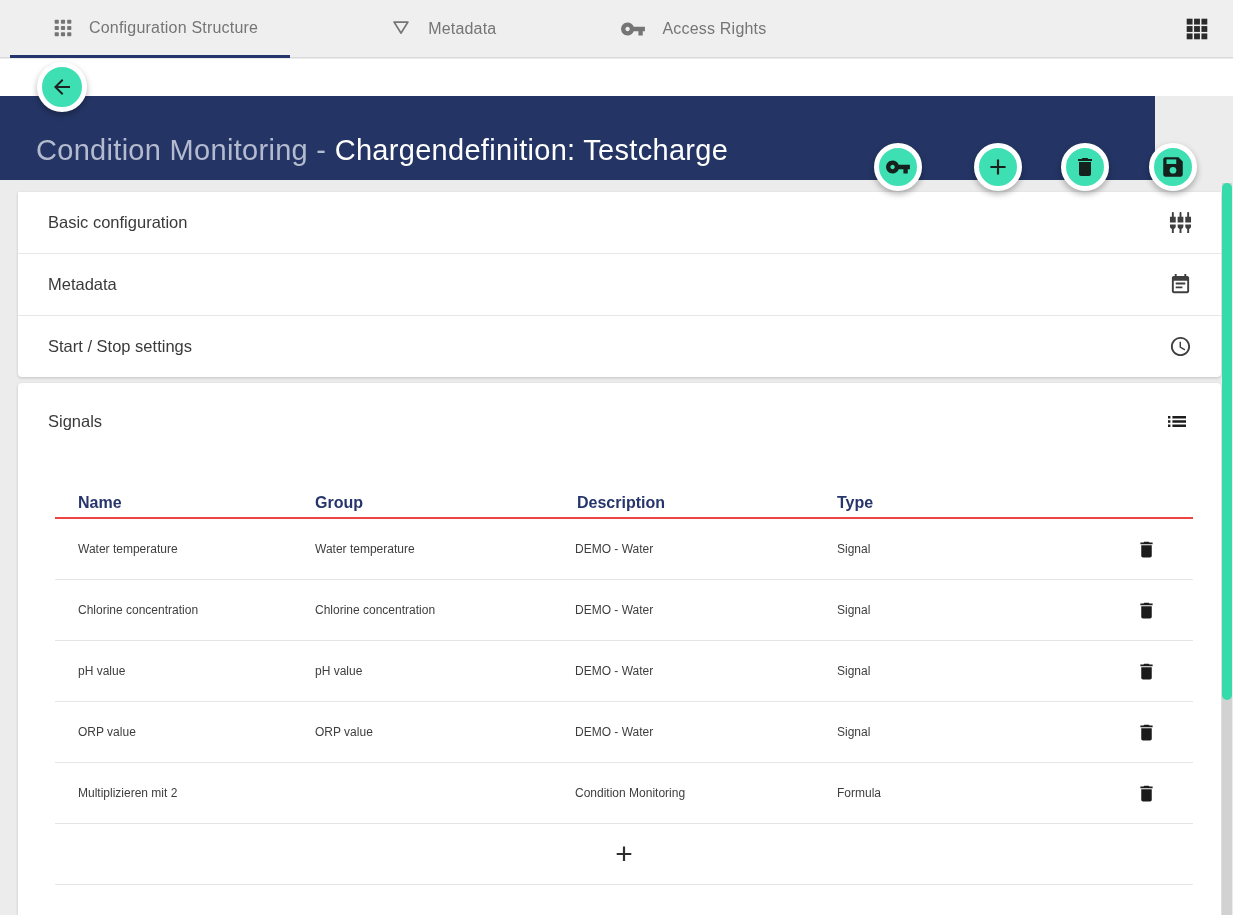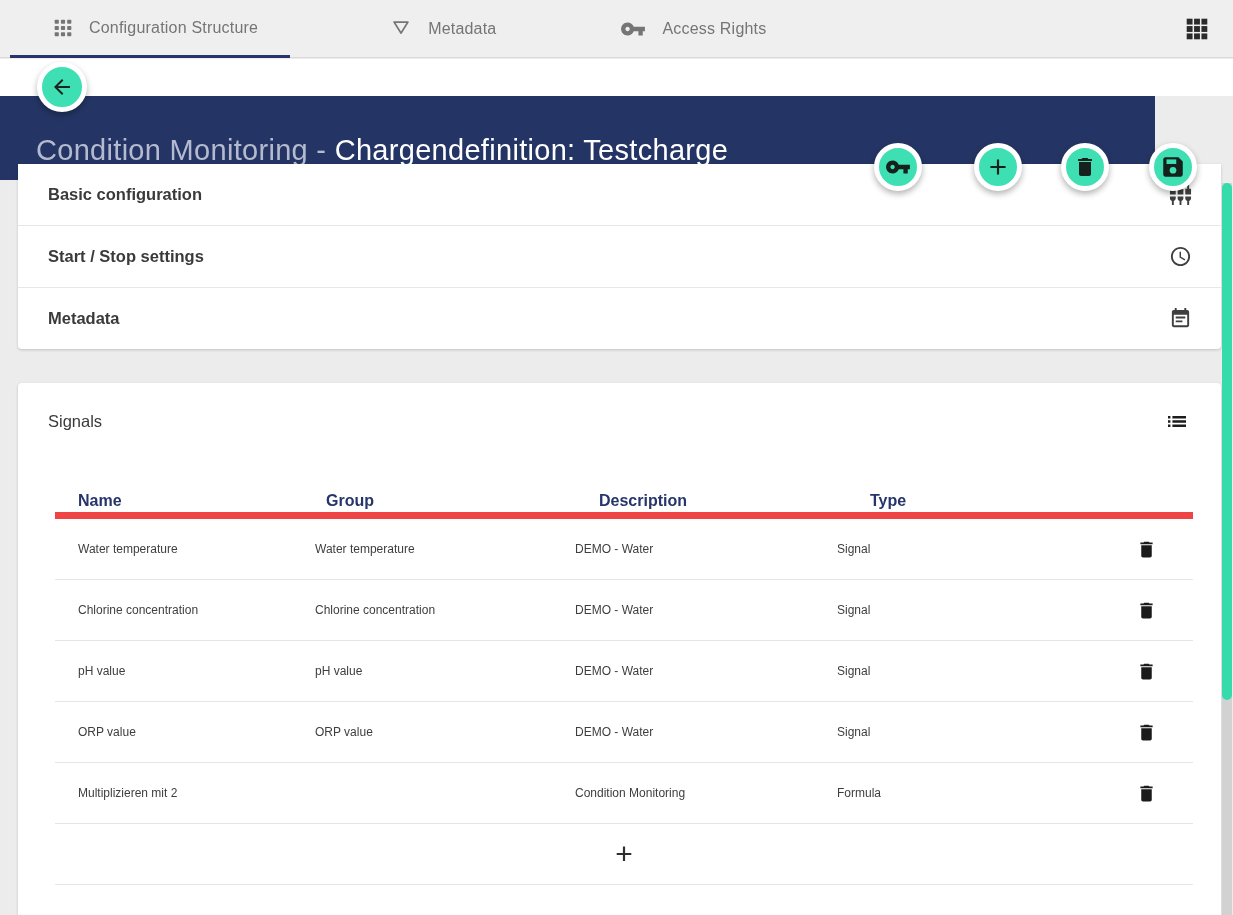--- a/index.html
+++ b/index.html
@@ -52,23 +52,23 @@
   .fab svg { display:block; }
   .fab-back  { left:37px;  top:62px; width:50px; height:50px; }
   .fab-key   { left:874px; top:143px; }
   .fab-plus  { left:974px; top:143px; }
   .fab-trash { left:1061px; top:143px; }
   .fab-save  { left:1149px; top:143px; }
 
   
   .card { position:absolute; left:18px; width:1203px; background:#ffffff; }
   .card-sections {
-    top:164px; height:185px; border-radius:0 0 4px 4px;
+    top:192px; height:185px; border-radius:0 0 4px 4px;
     box-shadow:0 1px 3px rgba(0,0,0,.18);
-    display:flex; flex-direction:column; z-index:6;font-weight:bold;
+    display:flex; flex-direction:column; z-index:6;
   }
   .section-row {
     flex:1; display:flex; align-items:center; justify-content:space-between;
     padding:0 29px 0 30px; cursor:pointer;
   }
   .section-row + .section-row { border-top:1px solid #e7e7e7; }
   .section-label { font-size:16.5px; color:#3a3a3a; }
   .section-icon { display:flex; align-items:center; }
 
   .card-signals {
@@ -78,21 +78,21 @@
   .signals-head {
     display:flex; align-items:center; justify-content:space-between;
     padding:26px 32px 0 30px;
   }
   .signals-title { font-size:16.5px; color:#3a3a3a; }
   .list-btn { display:flex; align-items:center; cursor:pointer; }
 
   
   .sig-table { margin:56px 28px 0 37px; }
   .trow { display:flex; align-items:center; }
-  .thead { height:30px; border-bottom:7px solid #ef4444;gap:11px; }
+  .thead { height:30px; border-bottom:2px solid #ef4444; }
   .th { font-size:16px; font-weight:700; color:#26356b; }
   .tbody-row { height:61px; border-bottom:1px solid #e5e5e5; }
   .td { font-size:12px; color:#3e3e3e; }
   .col-name  { width:260px; padding-left:23px; }
   .col-desc  { width:260px; }
   .col-group { width:262px; }
   .col-type  { flex:1; }
   .col-action{ width:96px; display:flex; justify-content:flex-end; padding-right:36px; }
   .row-trash { cursor:pointer; display:flex; align-items:center; }
 
@@ -214,32 +214,32 @@
   <div class="card card-sections">
     <div class="section-row">
       <span class="section-label">Basic configuration</span>
       <span class="section-icon">
         <svg width="23" height="23" viewBox="0 0 24 24" fill="#3f3f3f">
           <path d="M5 2c0-.55-.45-1-1-1s-1 .45-1 1v4H1v6h6V6H5V2zm4 14c0 1.3.84 2.4 2 2.82V23h2v-4.18c1.16-.41 2-1.51 2-2.82v-2H9v2zm-8 0c0 1.3.84 2.4 2 2.82V23h2v-4.18C6.16 18.4 7 17.3 7 16v-2H1v2zM13 2c0-.55-.45-1-1-1s-1 .45-1 1v4H9v6h6V6h-2V2zm8 0c0-.55-.45-1-1-1s-1 .45-1 1v4h-2v6h6V6h-2V2zm-4 14c0 1.3.84 2.4 2 2.82V23h2v-4.18c1.16-.41 2-1.51 2-2.82v-2h-6v2z"></path>
         </svg>
       </span>
     </div>
     <div class="section-row">
+      <span class="section-label">Metadata</span>
+      <span class="section-icon">
+        <svg width="23" height="23" viewBox="0 0 24 24" fill="#3f3f3f">
+          <path d="M17 10H7v2h10v-2zm2-7h-1V1h-2v2H8V1H6v2H5c-1.11 0-1.99.9-1.99 2L3 19c0 1.1.89 2 2 2h14c1.1 0 2-.9 2-2V5c0-1.1-.9-2-2-2zm0 16H5V8h14v11zm-5-5H7v2h7v-2z"></path>
+        </svg>
+      </span>
+    </div>
+    <div class="section-row">
       <span class="section-label">Start / Stop settings</span>
       <span class="section-icon">
         <svg width="23" height="23" viewBox="0 0 24 24" fill="#3f3f3f">
           <path d="M11.99 2C6.47 2 2 6.48 2 12s4.47 10 9.99 10C17.52 22 22 17.52 22 12S17.52 2 11.99 2zM12 20c-4.42 0-8-3.58-8-8s3.58-8 8-8 8 3.58 8 8-3.58 8-8 8zm.5-13H11v6l5.25 3.15.75-1.23-4.5-2.67V7z"></path>
-        </svg>
-      </span>
-    </div>
-    <div class="section-row">
-      <span class="section-label">Metadata</span>
-      <span class="section-icon">
-        <svg width="23" height="23" viewBox="0 0 24 24" fill="#3f3f3f">
-          <path d="M17 10H7v2h10v-2zm2-7h-1V1h-2v2H8V1H6v2H5c-1.11 0-1.99.9-1.99 2L3 19c0 1.1.89 2 2 2h14c1.1 0 2-.9 2-2V5c0-1.1-.9-2-2-2zm0 16H5V8h14v11zm-5-5H7v2h7v-2z"></path>
         </svg>
       </span>
     </div>
   </div>
 
   <div class="card card-signals">
     <div class="signals-head">
       <span class="signals-title">Signals</span>
       <span class="list-btn">
         <svg width="24" height="24" viewBox="0 0 24 24" fill="#1d1d1d">

